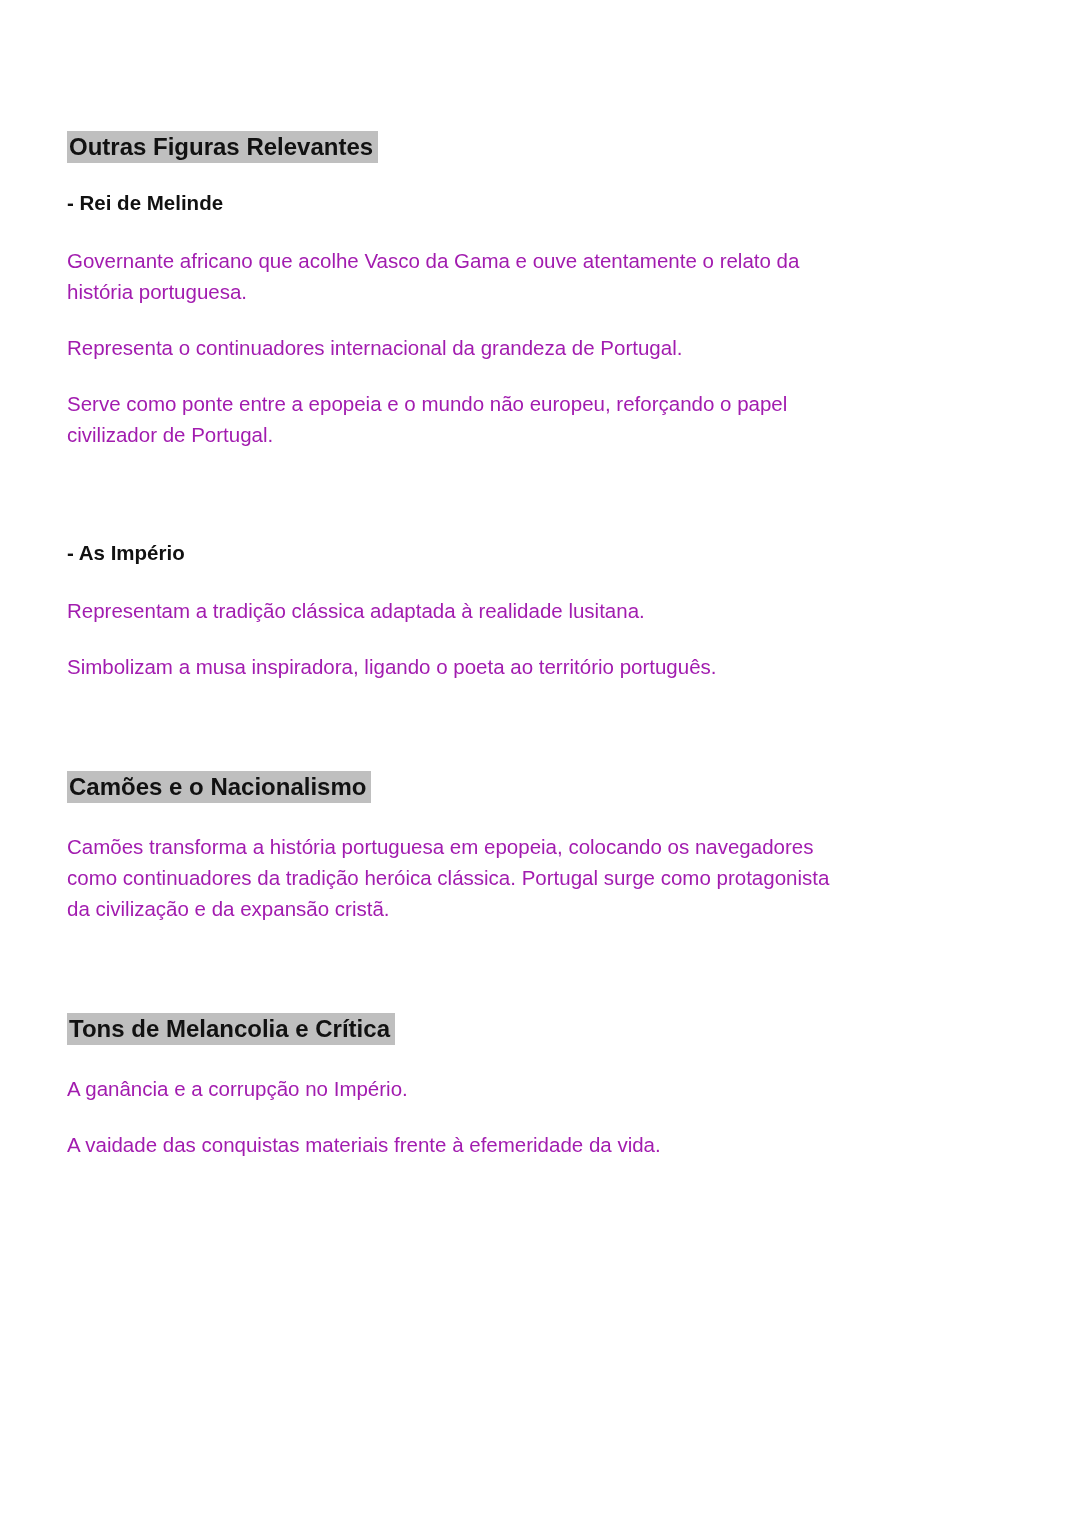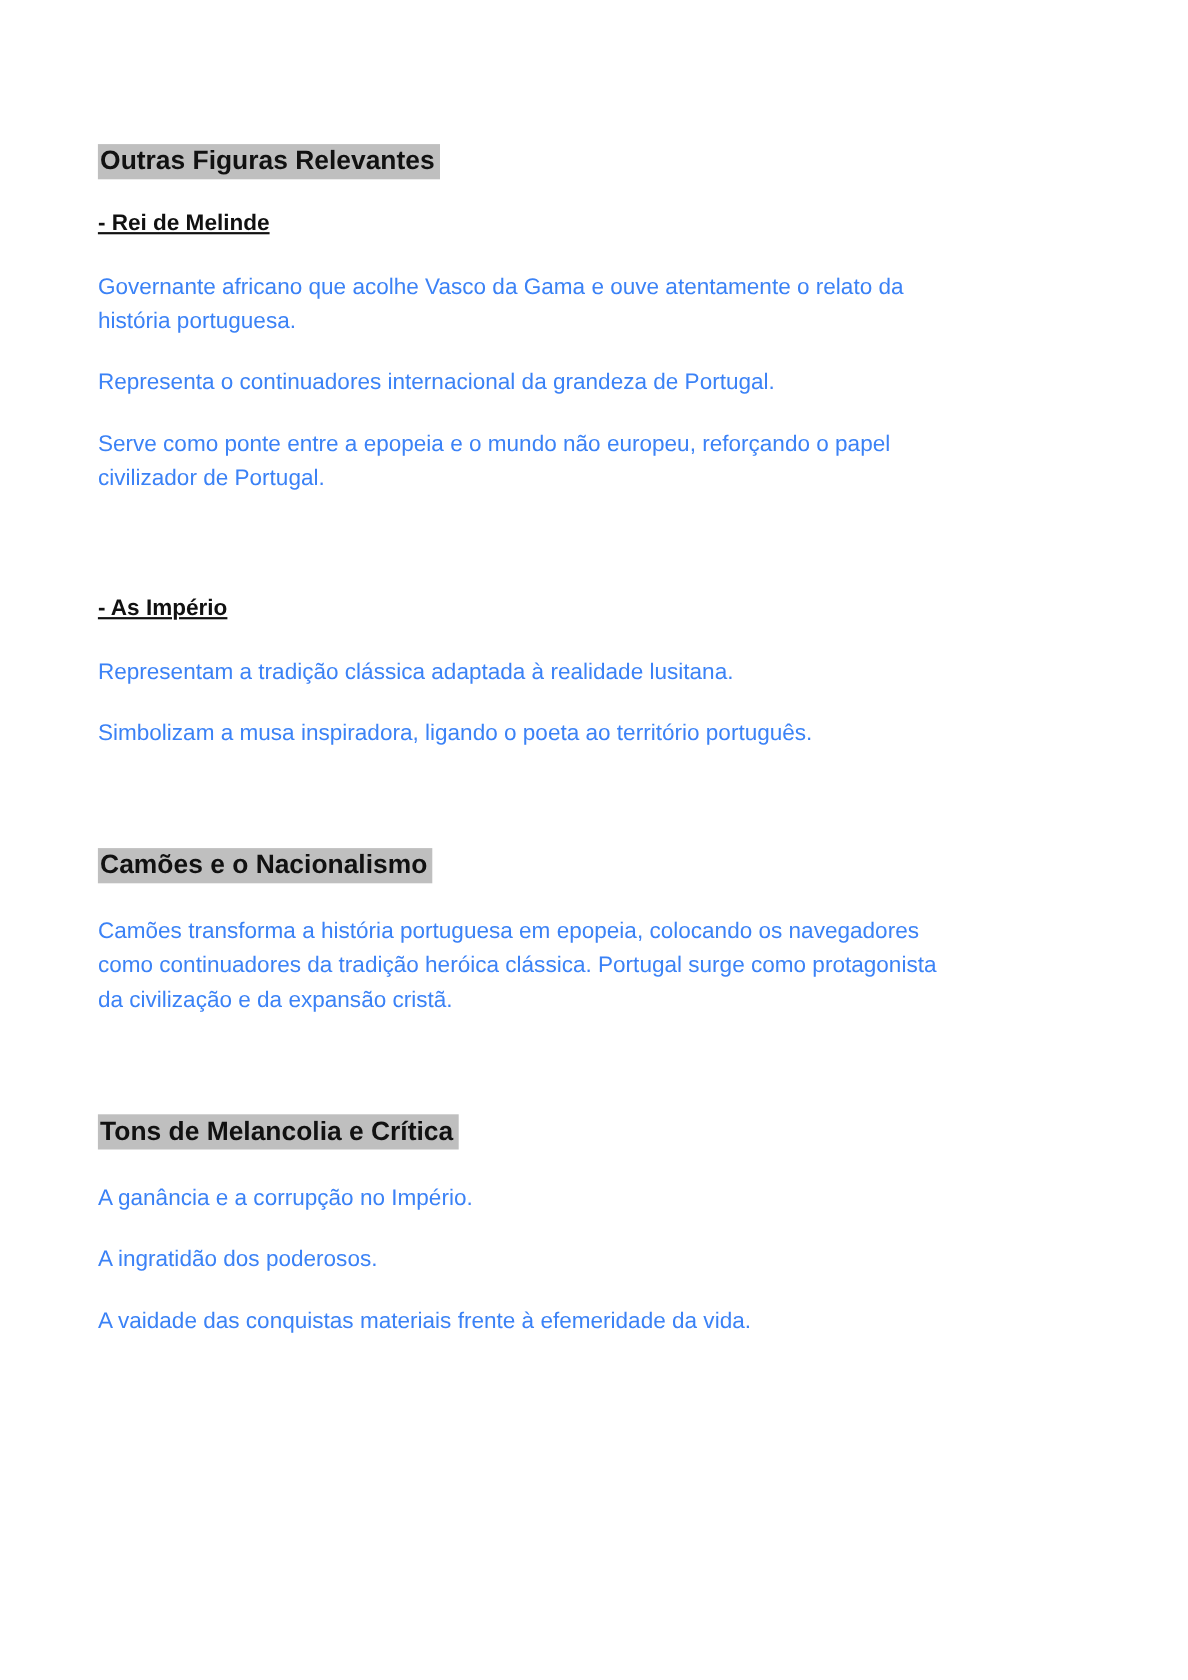--- a/index.html
+++ b/index.html
@@ -9,48 +9,47 @@
   }
   .page {
     position: relative;
     width: 1080px;
     height: 1527px;
     margin: 0 auto;
     background: #ffffff;
     font-family: "Liberation Sans", "DejaVu Sans", sans-serif;
     color: #1b1b1b;
     box-sizing: border-box;
-    padding: 133px 160px 60px 89px;
+    padding: 133px 160px 60px 67px;
     overflow: hidden;
   }
   .content {
     width: 770px;
   }
   .section-title {
     font-size: 24px;
     font-weight: bold;
     color: #111111;
     margin: 0 0 30px 0;
   }
   .section-title .hl {
     background-color: #bfbfbf;
     padding: 2px 5px 3px 2px;
   }
   .sub-heading {
     font-size: 20.5px;
     font-weight: bold;
-    text-decoration: underline;
     color: #111111;
     margin: 0 0 30px 0;
   }
   .para {
     font-size: 20.5px;
     line-height: 31px;
     margin: 0 0 25px 0;
-    color: #3b82f6;
+    color: #a21caf;
   }
   .gap-lg {
     height: 66px;
   }
 </style>
 </head>
 <body>
 
 <div class="page">
   <div class="content">
@@ -74,17 +73,16 @@
 
     <h1 class="section-title"><span class="hl">Camões e o Nacionalismo</span></h1>
 
     <p class="para">Camões transforma a história portuguesa em epopeia, colocando os navegadores como continuadores da tradição heróica clássica. Portugal surge como protagonista da civilização e da expansão cristã.</p>
 
     <div class="gap-lg"></div>
 
     <h1 class="section-title"><span class="hl">Tons de Melancolia e Crítica</span></h1>
 
     <p class="para">A ganância e a corrupção no Império.</p>
-    <p class="para">A ingratidão dos poderosos.</p>
     <p class="para">A vaidade das conquistas materiais frente à efemeridade da vida.</p>
 
   </div>
 </div>
 
 </body></html>

